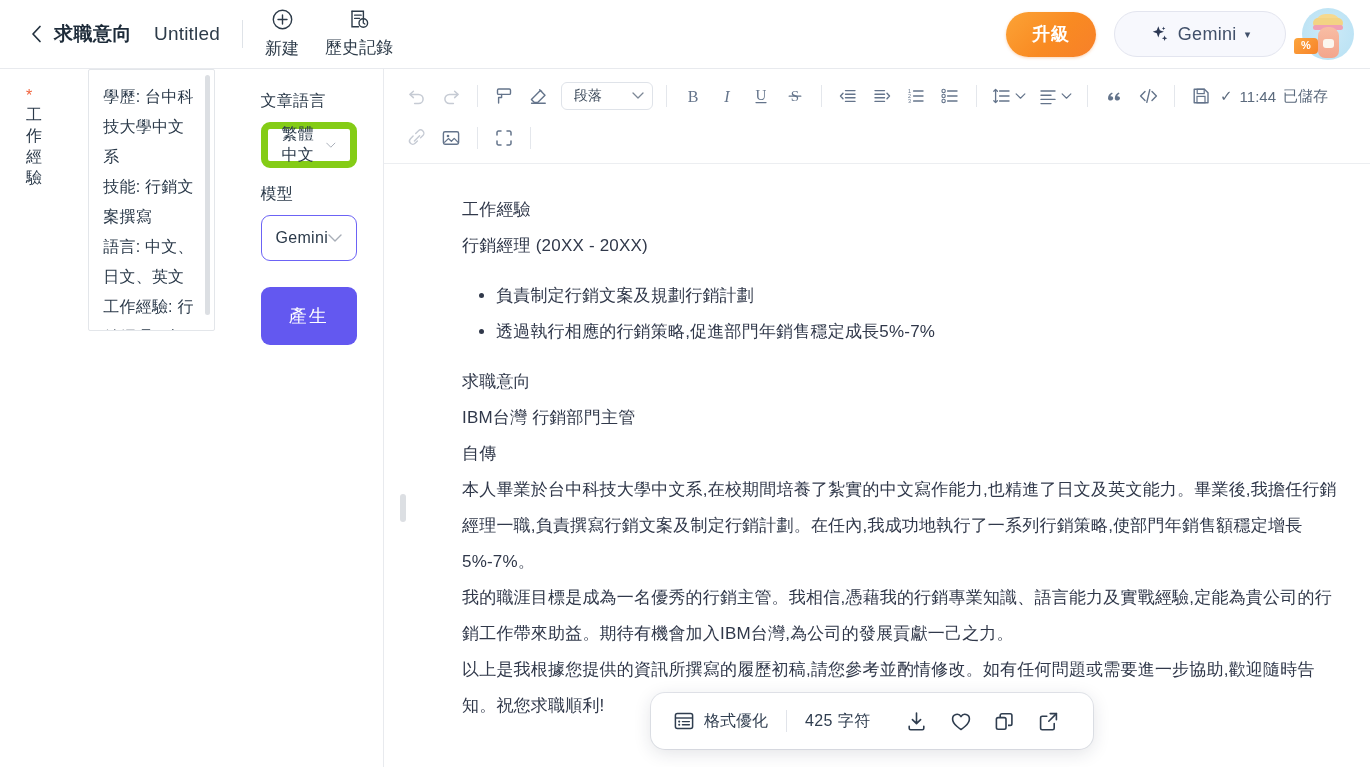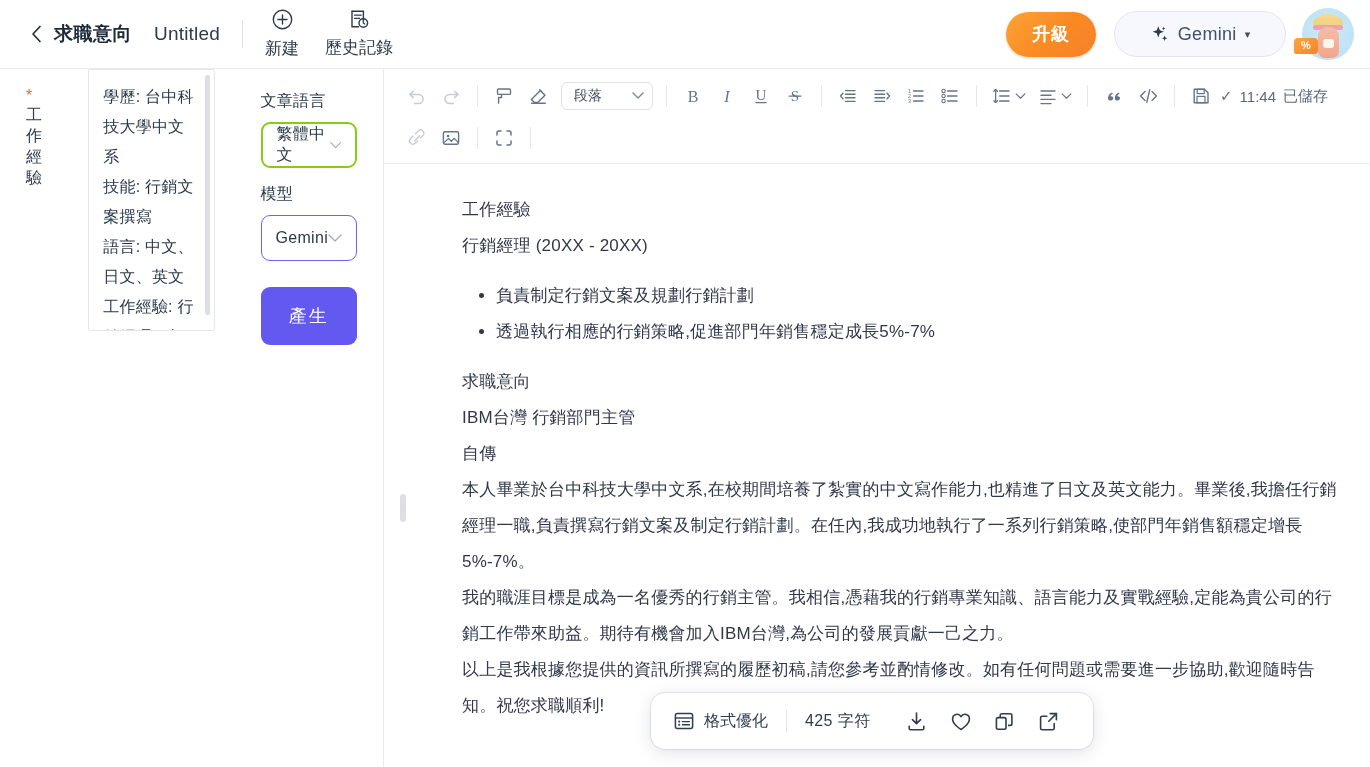--- a/index.html
+++ b/index.html
@@ -94,21 +94,21 @@
     font-size: 16px; line-height: 30px; color: #2b3a4a;
     white-space: pre-wrap; word-break: break-word; letter-spacing: .2px;
   }
   .ta-scroll {
     position: absolute; right: 4px; top: 5px; width: 5px; height: 240px;
     border-radius: 3px; background: #dcdfe3; cursor: pointer;
   }
   .panel-div { height: 1px; background: #e8eaee; margin-top: 13px; }
   .lower { padding: 22px 26px 0 26px; }
   .sel {
-    height: 46px; border-radius: 9px; border: 2px solid #84cc16;
+    height: 46px; border-radius: 9px; border: 7px solid #84cc16;
     display: flex; align-items: center; padding: 0 14px;
     font-size: 16px; color: #2b3a4a; cursor: pointer; background: #fff;
   }
   .sel.focused { border: 1.5px solid #6c63f5; }
   .sel .val { flex: 1 1 auto; letter-spacing: .3px; }
   .sel .cv { color: #9aa1ab; font-size: 12px; }
   .lbl2 { font-size: 16px; color: #2b3a4a; margin: 0 0 10px 0; letter-spacing: .3px; }
   .gap { height: 16px; }
   .btn-gen {
     margin-top: 26px; height: 58px; width: 100%;

